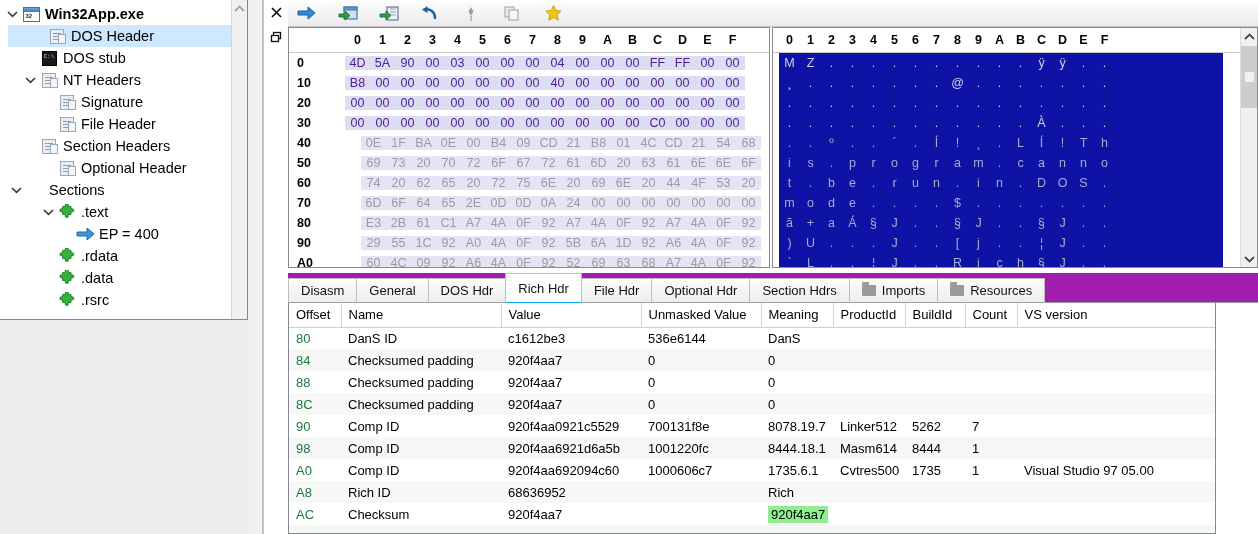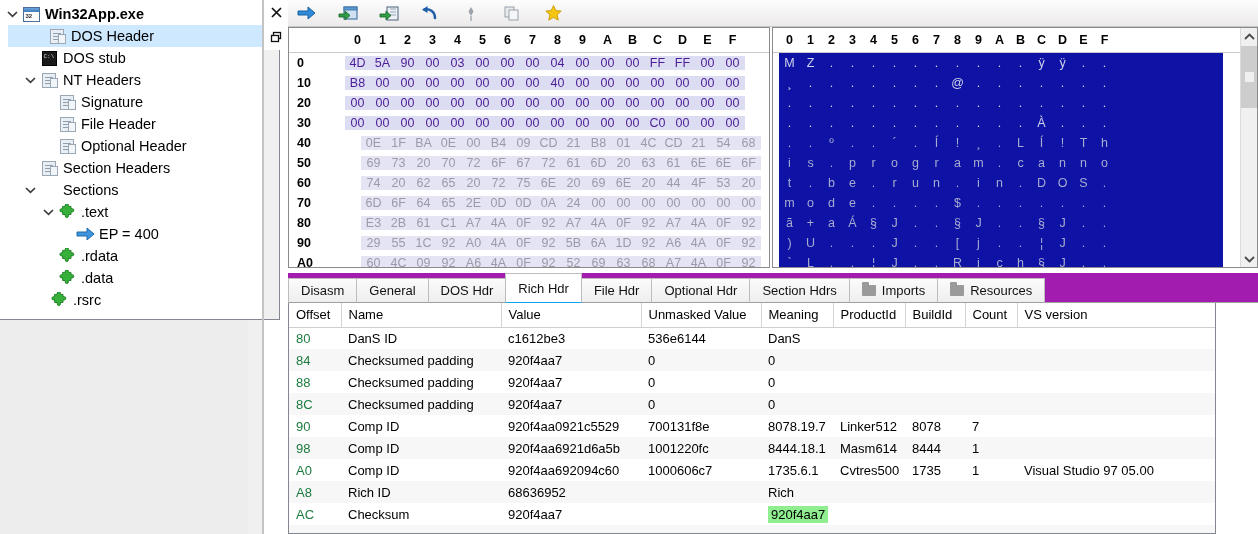--- a/index.html
+++ b/index.html
@@ -9,21 +9,21 @@
     overflow: hidden;
     background: #ffffff;
     font-family: "Liberation Sans", sans-serif;
     font-size: 13px;
     color: #000000;
   }
   #app { position: relative; width: 1258px; height: 534px; }
 
   
   #tree-panel {
-    position: absolute; left: 0; top: 0; width: 280px; height: 320px;
+    position: absolute; left: 0; top: 0; width: 248px; height: 320px;
     background: #ffffff;
     border-right: 1px solid #828790;
     border-bottom: 1px solid #828790;
     overflow: hidden;
   }
   #tree-list { padding-top: 3px; }
   .tree-row {
     display: flex; align-items: center;
     height: 22px;
     padding-left: 4px;
@@ -298,35 +298,35 @@
           </span>
           <span class="tree-label">Signature</span>
         </div>
         <div class="tree-row" style="padding-left: 40px; text-align: center;">
           <span class="chev"></span>
           <span class="tree-ico">
             <span class="ico-doc"></span>
           </span>
           <span class="tree-label">File Header</span>
         </div>
+        <div class="tree-row" style="padding-left: 22px;">
+          <span class="chev"></span>
+          <span class="tree-ico">
+            <span class="ico-doc"></span>
+          </span>
+          <span class="tree-label">Section Headers</span>
+        </div>
         <div class="tree-row" style="padding-left: 40px;">
           <span class="chev"></span>
           <span class="tree-ico">
             <span class="ico-doc"></span>
           </span>
           <span class="tree-label">Optional Header</span>
         </div>
-        <div class="tree-row" style="padding-left: 22px;">
-          <span class="chev"></span>
-          <span class="tree-ico">
-            <span class="ico-doc"></span>
-          </span>
-          <span class="tree-label">Section Headers</span>
-        </div>
-        <div class="tree-row" style="padding-left: 22px;">
+        <div class="tree-row" style="padding-left: 8px;">
           <span class="chev">
             <svg width="11" height="8" viewBox="0 0 11 8">
               <path d="M1 2 L5.5 6.4 L10 2" fill="none" stroke="#3d3d3d" stroke-width="1.7"></path>
             </svg>
           </span>
           <span class="tree-ico"></span>
           <span class="tree-label">Sections</span>
         </div>
         <div class="tree-row" style="padding-left: 40px;">
           <span class="chev">
@@ -361,21 +361,21 @@
         </div>
         <div class="tree-row" style="padding-left: 40px;">
           <span class="chev"></span>
           <span class="tree-ico">
             <svg width="17" height="16" viewBox="0 0 17 16">
               <path d="M6.2 1.2 a1.6 1.6 0 0 1 3.2 0 v1.2 h2.6 v2.3 h1.2 a1.6 1.6 0 0 1 0 3.2 h-1.2 v2.6 h-2.6 v1.4 a1.6 1.6 0 0 1-3.2 0 v-1.4 h-2.6 v-2.6 h-1.1 a1.6 1.6 0 0 1 0-3.2 h1.1 v-2.3 h2.6 z" fill="#35b13a" stroke="#1d7a21" stroke-width="0.9" stroke-linejoin="round"></path>
             </svg>
           </span>
           <span class="tree-label">.data</span>
         </div>
-        <div class="tree-row" style="padding-left: 32px; align-items: center;">
+        <div class="tree-row" style="padding-left: 40px; align-items: center;">
           <span class="chev"></span>
           <span class="tree-ico">
             <svg width="17" height="16" viewBox="0 0 17 16">
               <path d="M6.2 1.2 a1.6 1.6 0 0 1 3.2 0 v1.2 h2.6 v2.3 h1.2 a1.6 1.6 0 0 1 0 3.2 h-1.2 v2.6 h-2.6 v1.4 a1.6 1.6 0 0 1-3.2 0 v-1.4 h-2.6 v-2.6 h-1.1 a1.6 1.6 0 0 1 0-3.2 h1.1 v-2.3 h2.6 z" fill="#35b13a" stroke="#1d7a21" stroke-width="0.9" stroke-linejoin="round"></path>
             </svg>
           </span>
           <span class="tree-label">.rsrc</span>
         </div>
       </div>
     <div id="tree-scroll">
@@ -1049,21 +1049,21 @@
             <td></td>
             <td></td>
           </tr>
           <tr class="">
             <td class="offcol">90</td>
             <td>Comp ID</td>
             <td>920f4aa0921c5529</td>
             <td>700131f8e</td>
             <td>8078.19.7</td>
             <td>Linker512</td>
-            <td>8078</td>
+            <td>5262</td>
             <td>7</td>
             <td></td>
           </tr>
           <tr class="alt">
             <td class="offcol">98</td>
             <td>Comp ID</td>
             <td>920f4aa6921d6a5b</td>
             <td>1001220fc</td>
             <td>8444.18.1</td>
             <td>Masm614</td>

